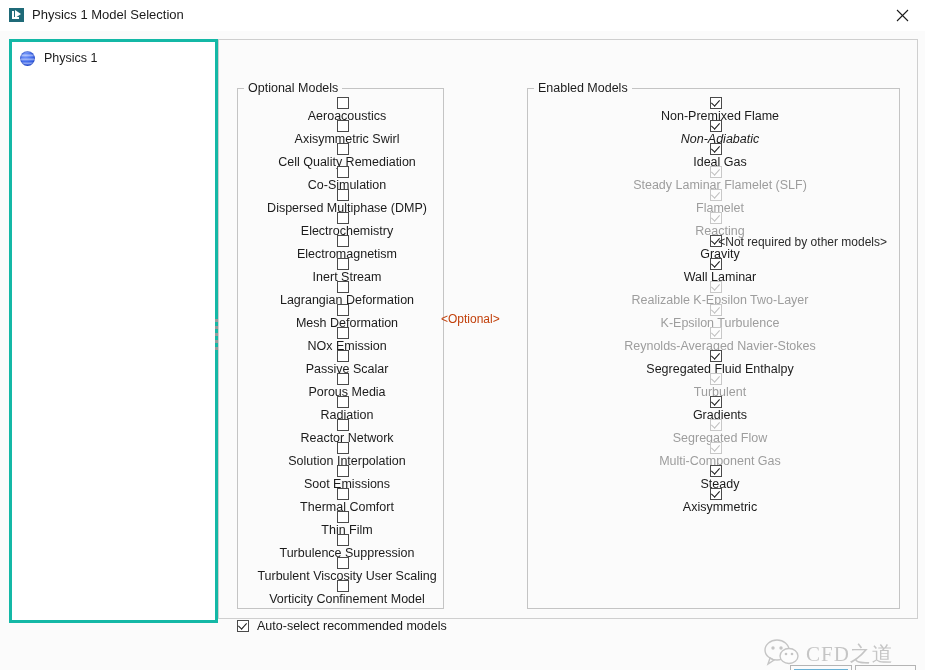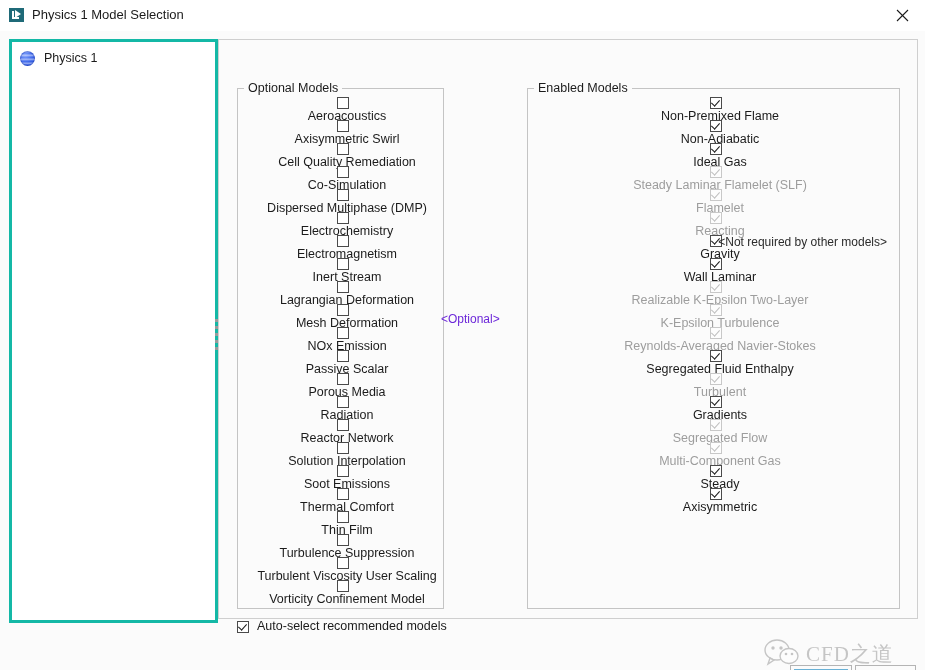--- a/index.html
+++ b/index.html
@@ -172,29 +172,29 @@
     font-size: 12px;
     color: #2b2b2b;
     white-space: nowrap;
   }
 
   
   #optional-tag {
     position: absolute;
     left: 222px; top: 272px;
     font-size: 12px;
-    color: #6d28d9;
+    color: #c2410c;
     white-space: nowrap;
   }
 
   
   #autoselect-row {
     position: absolute;
     left: 18px; top: 579px;
-    display: flex; align-items: flex-end;
+    display: flex; align-items: center;
     white-space: nowrap;
   }
 
   
   .btn {
     position: absolute;
     height: 26px;
     background: #fbfbfb;
     border: 1px solid #b4b4b4;
     font-family: "Liberation Sans", sans-serif;
@@ -374,21 +374,21 @@
 
     <div id="optional-tag">&lt;Optional&gt;</div>
 
     <div class="groupbox" id="group-enabled">
       <div class="gb-title">Enabled Models</div>
       <div class="list" id="enabled-list">
           <div class="chk-row" style="position: relative;">
             <span class="box checked"></span>
             <span class="chk-label">Non-Premixed Flame</span>
           </div>
-          <div class="chk-row" style="position: relative;">
+          <div class="chk-row" style="position: relative; font-style: italic;">
             <span class="box checked"></span>
             <span class="chk-label">Non-Adiabatic</span>
           </div>
           <div class="chk-row" style="position: relative;">
             <span class="box checked"></span>
             <span class="chk-label">Ideal Gas</span>
           </div>
           <div class="chk-row dim" style="position: relative;">
             <span class="box checked disabled"></span>
             <span class="chk-label">Steady Laminar Flamelet (SLF)</span>

